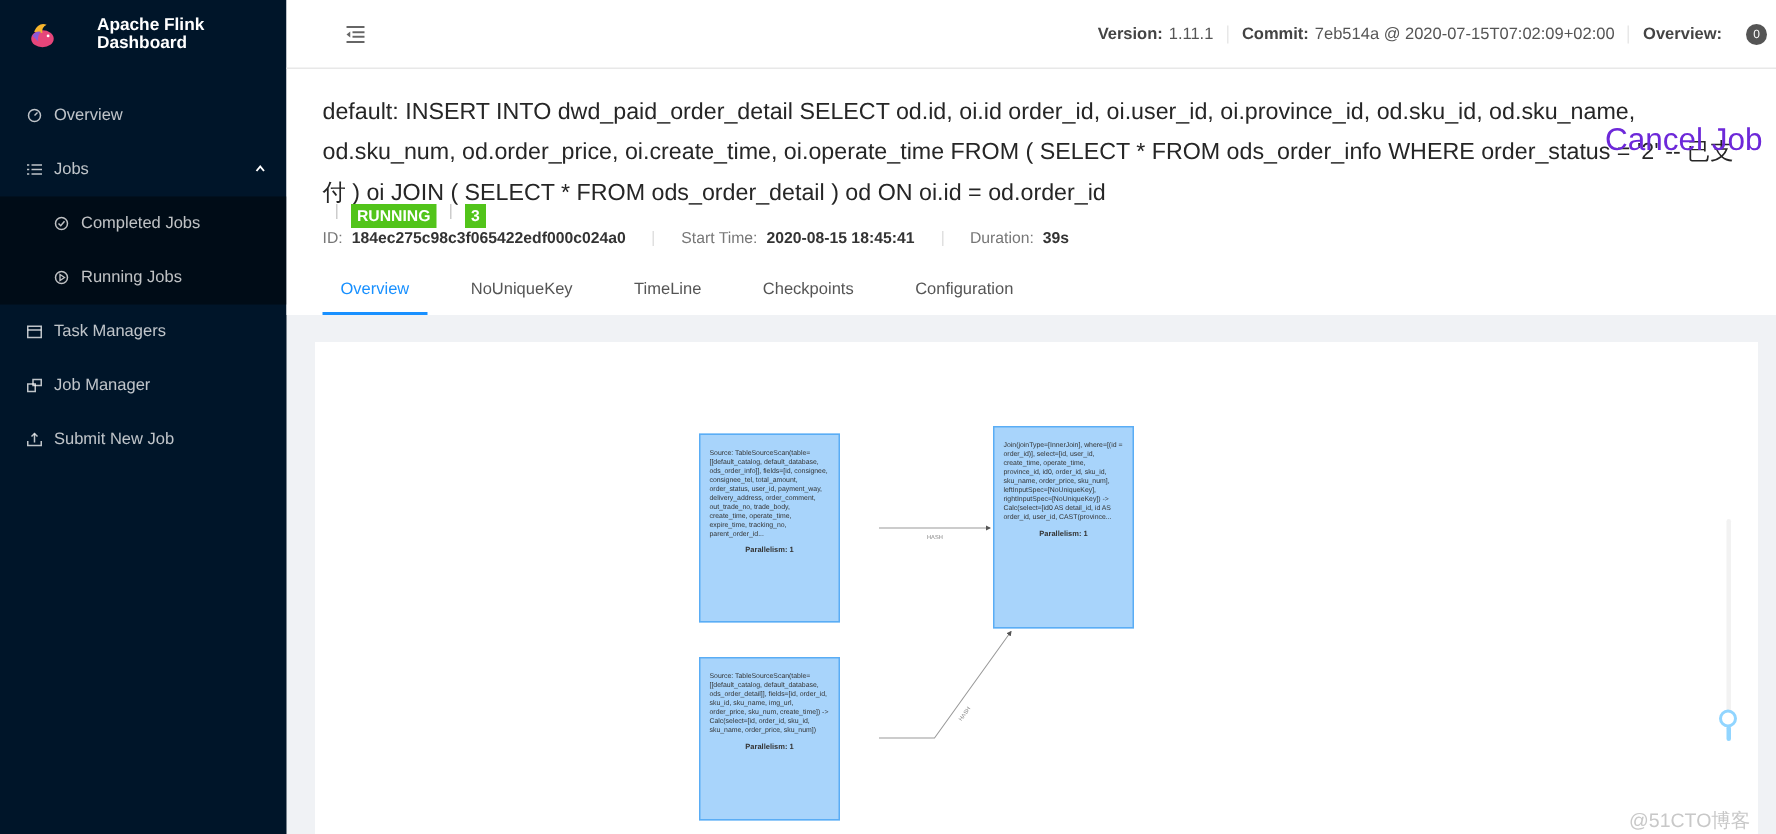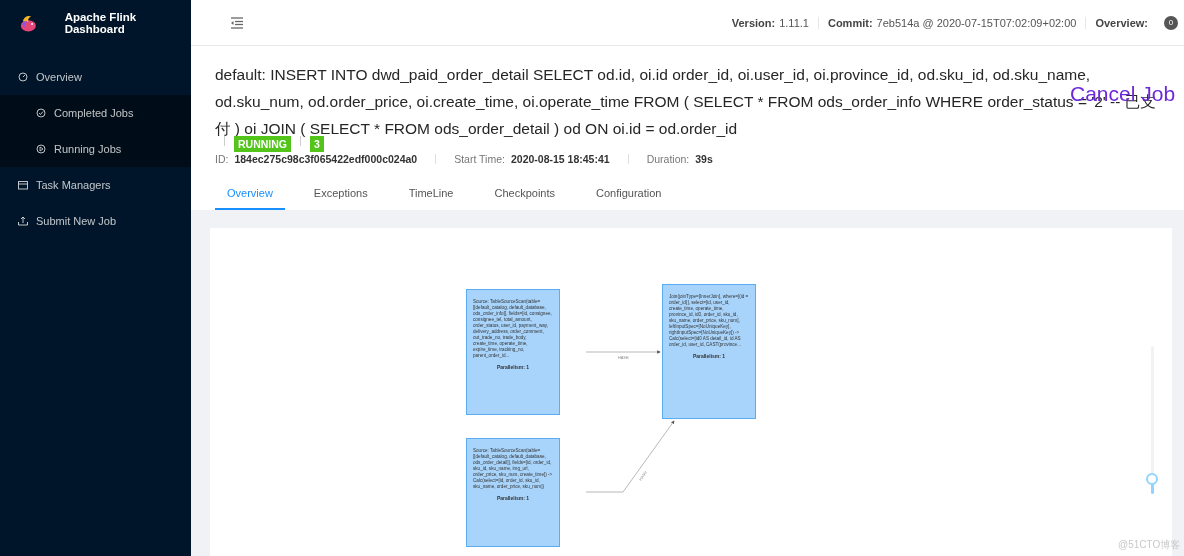--- a/index.html
+++ b/index.html
@@ -35,21 +35,21 @@
   .tab.active { color: #1890ff; }
   .tab.active::after { content: ""; position: absolute; left: 0; right: -12px; bottom: 0; height: 2px; background: #1890ff; }
   .tab:first-child { padding-left: 12px; }
   .canvas { position: absolute; left: 210px; top: 228px; width: 962px; height: 328px; background: #fff; }
   .node { position: absolute; background: #a8d4fb; border: 1.5px solid #5aadf5; padding: 9px 6px 0 6px; font-size: 4.6px; line-height: 6px; color: #333; }
   .node .par { text-align: center; font-weight: bold; margin-top: 5px; font-size: 5px; }
   .edge-label { position: absolute; font-size: 3.8px; color: #888; }
   .zoom-track { position: absolute; left: 941px; top: 118px; width: 3px; height: 140px; background: #f2f2f2; border-radius: 2px; }
   .zoom-handle { position: absolute; left: 936px; top: 245px; width: 12px; height: 12px; border: 2px solid #91d5ff; border-radius: 6px; background: #fff; }
   .zoom-fill { position: absolute; left: 941px; top: 256px; width: 3px; height: 10px; background: #91d5ff; border-radius: 2px; }
-  .watermark { position: absolute; left: 1118px; top: 538px; font-size: 10px; color: #c8c8c8; }
+  .watermark { position: absolute; left: 1086px; top: 538px; font-size: 13px; color: #c8c8c8; }
 </style>
 </head>
 <body>
 
 <div class="sidebar">
   <div class="logo">
     <svg class="logo-mark" viewBox="0 0 22 22">
       <ellipse cx="11" cy="14" rx="8" ry="6" fill="#e6457a"></ellipse>
       <path d="M5 9 Q8 2 14 4 Q10 6 11 10 Z" fill="#f7b52c"></path>
       <path d="M4 12 Q6 8 10 9 Q7 12 8 16 Z" fill="#8b5ad8"></path>
@@ -59,20 +59,38 @@
   </div>
   <div class="menu">
     <div class="menu-item">
       <span class="ic">
           <svg viewBox="0 0 10 10">
             <circle cx="5" cy="5" r="4" fill="none" stroke="currentColor" stroke-width="1"></circle>
             <line x1="5" y1="5" x2="7" y2="3" stroke="currentColor" stroke-width="1"></line>
           </svg>
         </span>
       <span>Overview</span>
+    </div>
+    <div class="menu-item">
+      <span class="ic">
+          <svg viewBox="0 0 10 10">
+            <g stroke="currentColor" stroke-width="1">
+              <line x1="0" y1="2" x2="1.5" y2="2"></line>
+              <line x1="3" y1="2" x2="10" y2="2"></line>
+              <line x1="0" y1="5" x2="1.5" y2="5"></line>
+              <line x1="3" y1="5" x2="10" y2="5"></line>
+              <line x1="0" y1="8" x2="1.5" y2="8"></line>
+              <line x1="3" y1="8" x2="10" y2="8"></line>
+            </g>
+          </svg>
+        </span>
+      <span>Jobs</span>
+      <svg class="chev" viewBox="0 0 7 7">
+          <polyline points="1,5 3.5,2 6,5" fill="none" stroke="#fff" stroke-width="1.3"></polyline>
+        </svg>
     </div>
     <div class="submenu">
       <div class="menu-item">
         <span class="ic">
             <svg viewBox="0 0 10 10">
               <circle cx="5" cy="5" r="4" fill="none" stroke="currentColor" stroke-width="1"></circle>
               <polyline points="3,5 4.5,6.5 7,3.5" fill="none" stroke="currentColor" stroke-width="1"></polyline>
             </svg>
           </span>
         <span>Completed Jobs</span>
@@ -92,20 +110,29 @@
           <svg viewBox="0 0 10 10">
             <rect x="0.5" y="1.5" width="9" height="7.5" fill="none" stroke="currentColor" stroke-width="1"></rect>
             <line x1="0.5" y1="4" x2="9.5" y2="4" stroke="currentColor" stroke-width="1"></line>
           </svg>
         </span>
       <span>Task Managers</span>
     </div>
     <div class="menu-item">
       <span class="ic">
           <svg viewBox="0 0 10 10">
+            <rect x="0.5" y="4" width="5" height="5" fill="none" stroke="currentColor" stroke-width="1"></rect>
+            <rect x="4" y="1" width="5.5" height="4" fill="none" stroke="currentColor" stroke-width="1"></rect>
+          </svg>
+        </span>
+      <span>Job Manager</span>
+    </div>
+    <div class="menu-item">
+      <span class="ic">
+          <svg viewBox="0 0 10 10">
             <g stroke="currentColor" stroke-width="1" fill="none">
               <line x1="5" y1="1" x2="5" y2="7"></line>
               <polyline points="3,3 5,1 7,3"></polyline>
               <polyline points="0.5,6 0.5,9 9.5,9 9.5,6"></polyline>
             </g>
           </svg>
         </span>
       <span>Submit New Job</span>
     </div>
   </div>
@@ -147,21 +174,21 @@
     <b>184ec275c98c3f065422edf000c024a0</b>
     <span class="msep"></span>
     <span>Start Time:</span>
     <b>2020-08-15 18:45:41</b>
     <span class="msep"></span>
     <span>Duration:</span>
     <b>39s</b>
   </div>
   <div class="tabs">
     <div class="tab active">Overview</div>
-    <div class="tab">Exceptions</div>
+    <div class="tab">NoUniqueKey</div>
     <div class="tab">TimeLine</div>
     <div class="tab">Checkpoints</div>
     <div class="tab">Configuration</div>
   </div>
 </div>
 
 <div class="canvas">
   <svg style="position:absolute;left:0;top:0;width:962px;height:328px">
     <defs>
         <marker id="arr" markerWidth="5" markerHeight="5" refX="4" refY="2.5" orient="auto">

